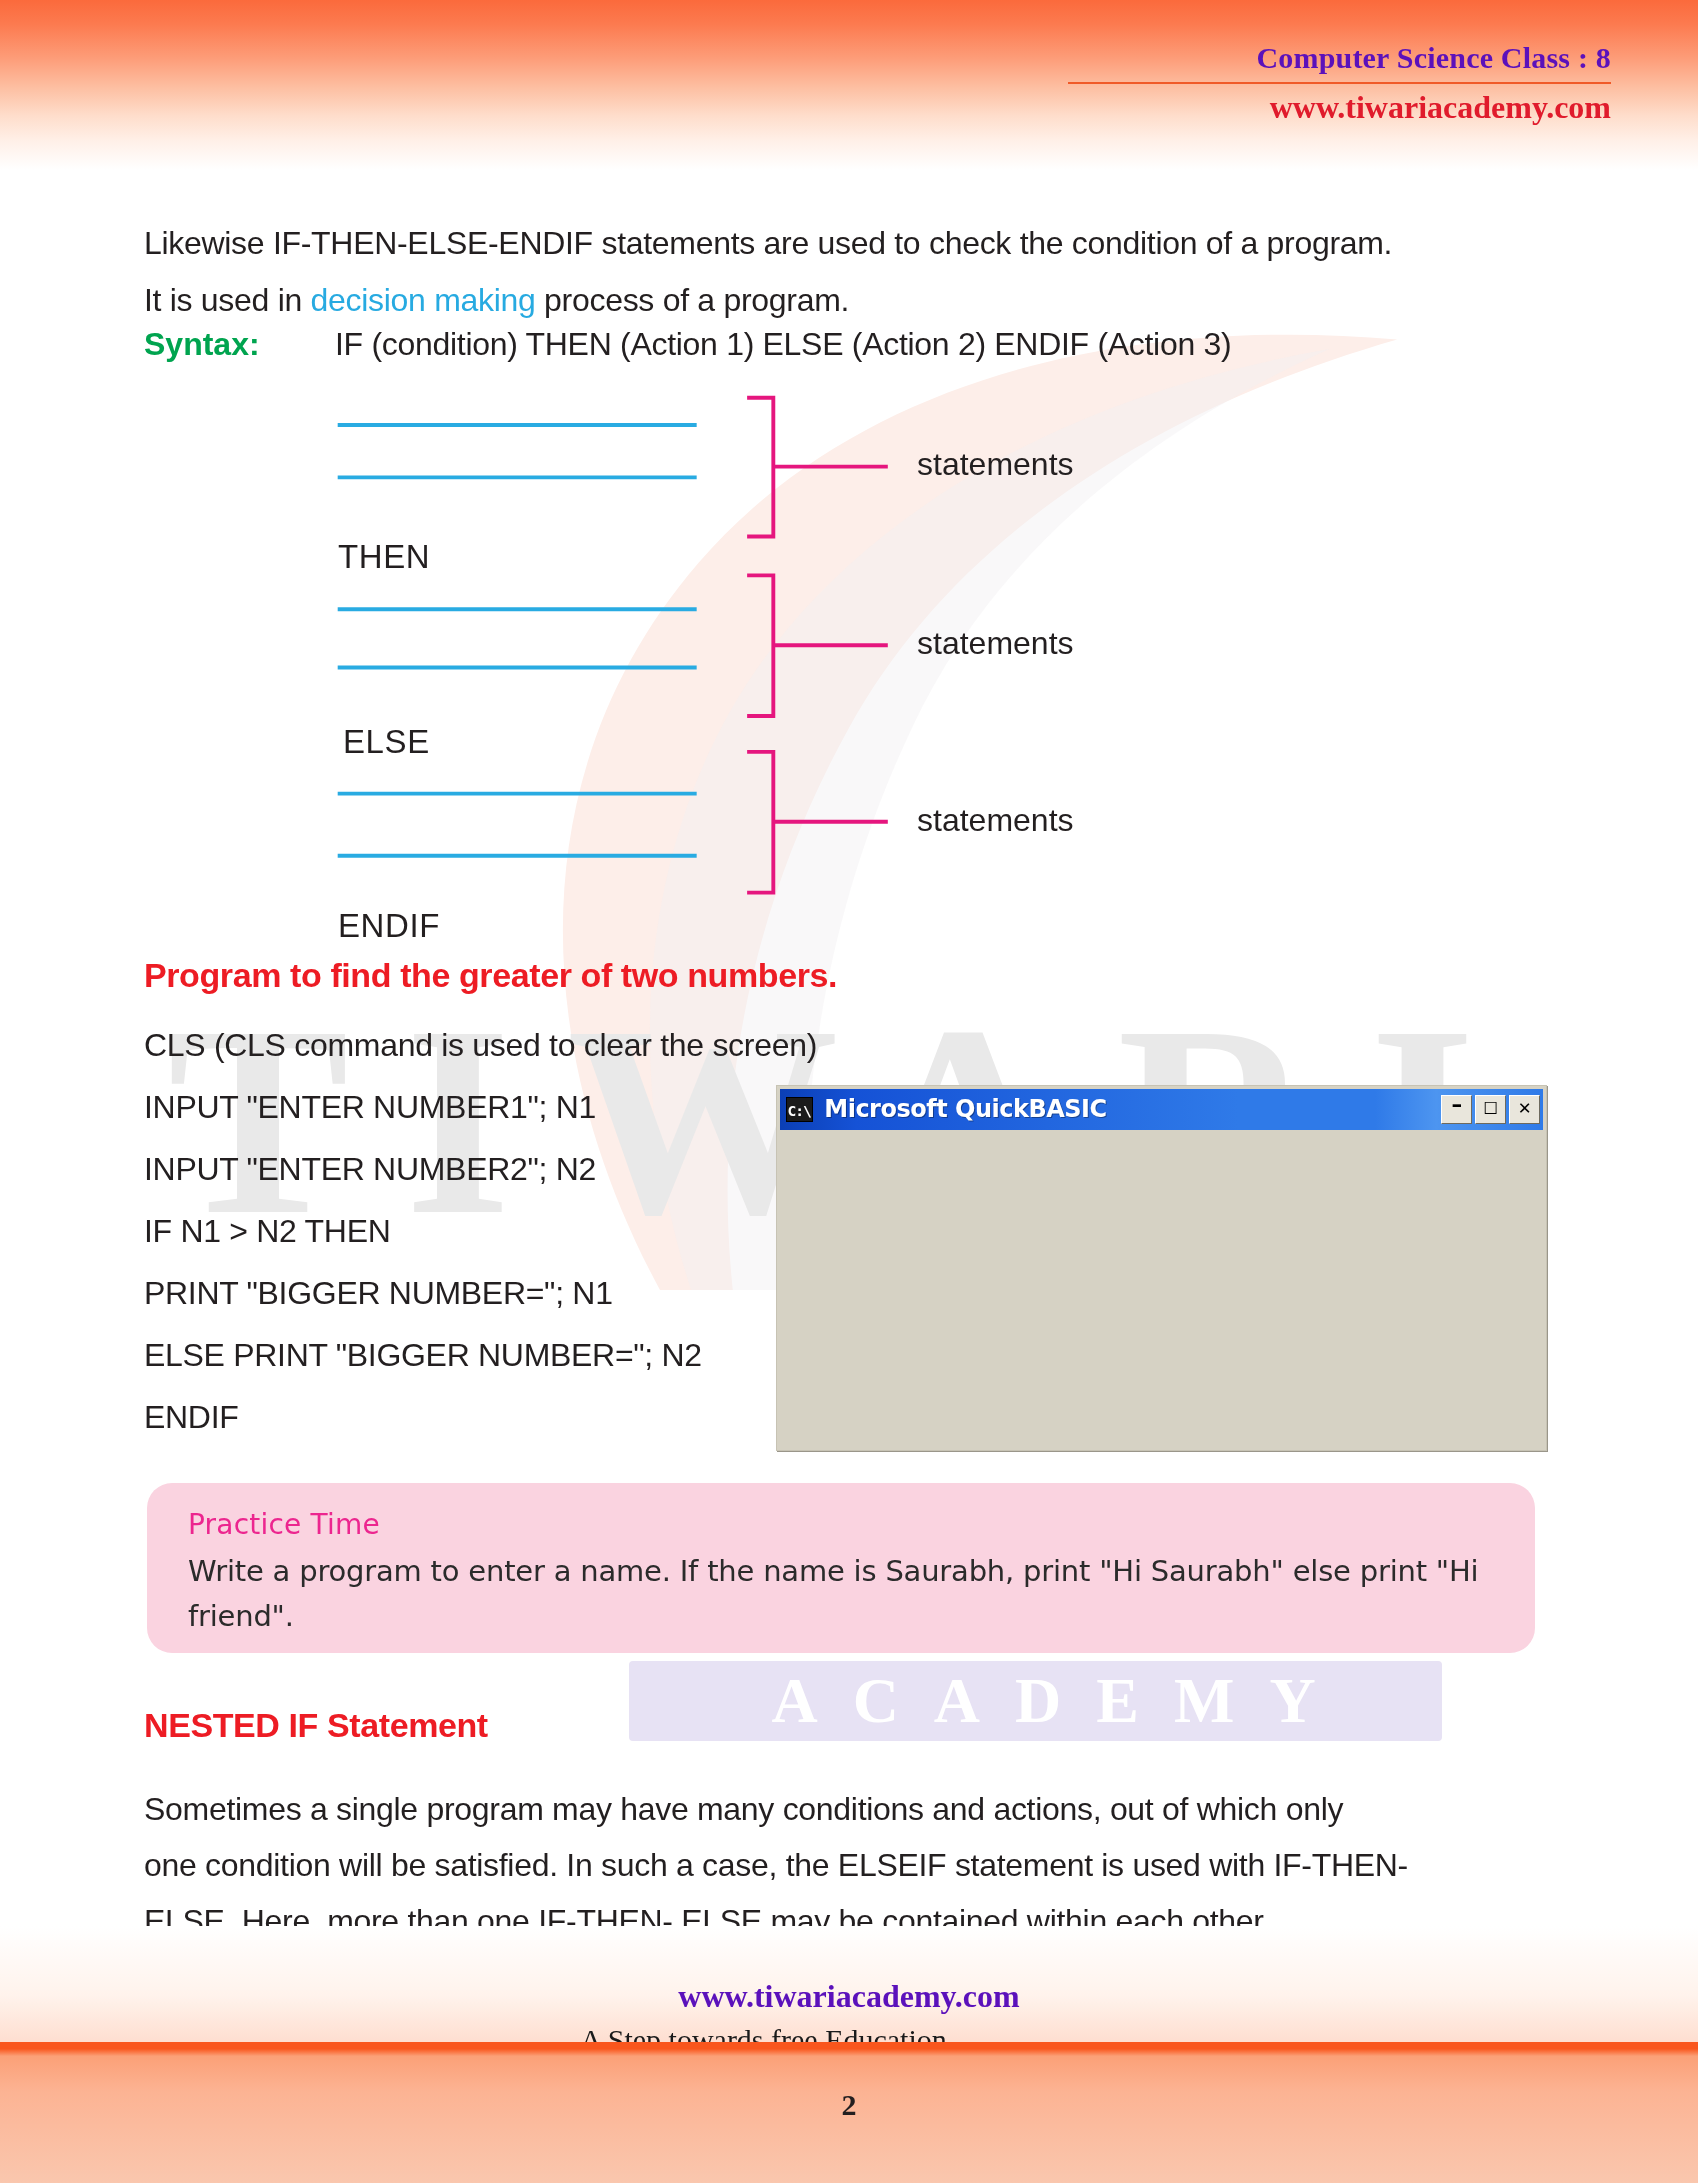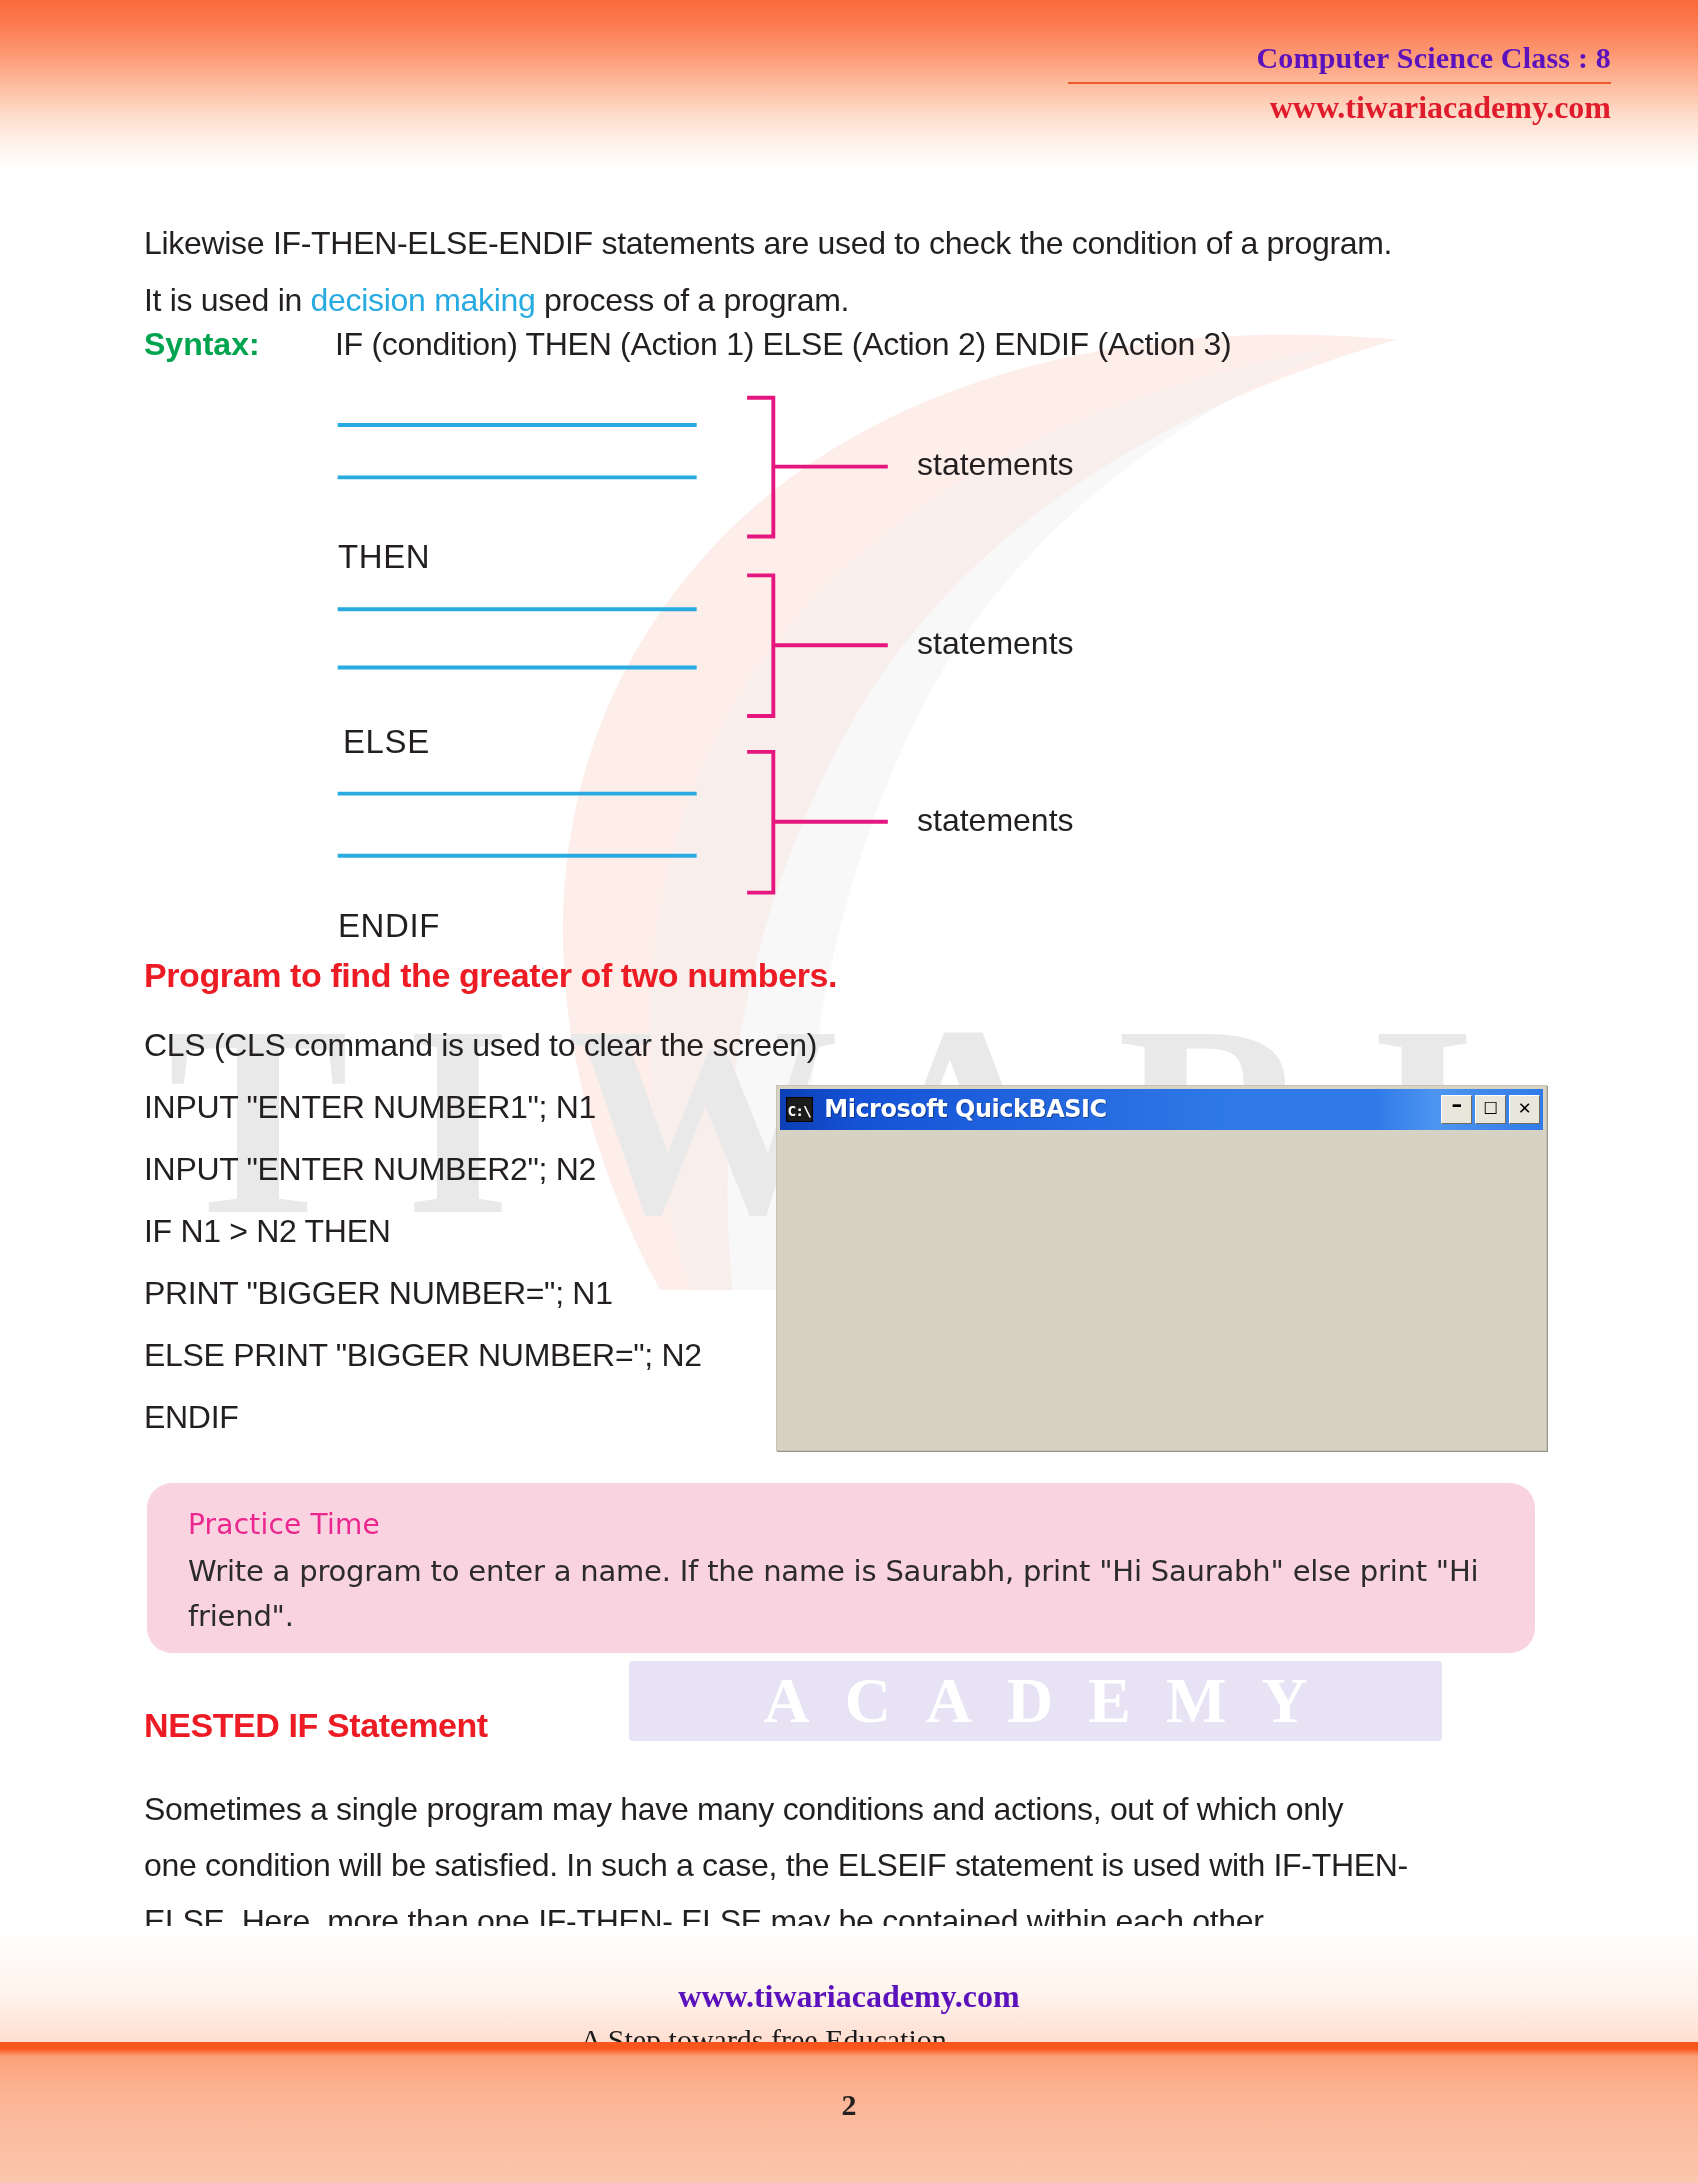--- a/index.html
+++ b/index.html
@@ -88,20 +88,21 @@
     font-family: "Liberation Serif", serif;
     font-weight: bold;
     font-size: 64px;
     letter-spacing: 35px;
     color: #ffffff;
     line-height: 80px;
     text-align: center;
     white-space: nowrap;
     pointer-events: none;
     text-indent: 35px;
+    padding-left: 8px;
   }
 
   
   .hdr {
     position: absolute;
     right: 87px; top: 41px;
     text-align: right;
     width: 543px;
   }
   .hdr-title {

